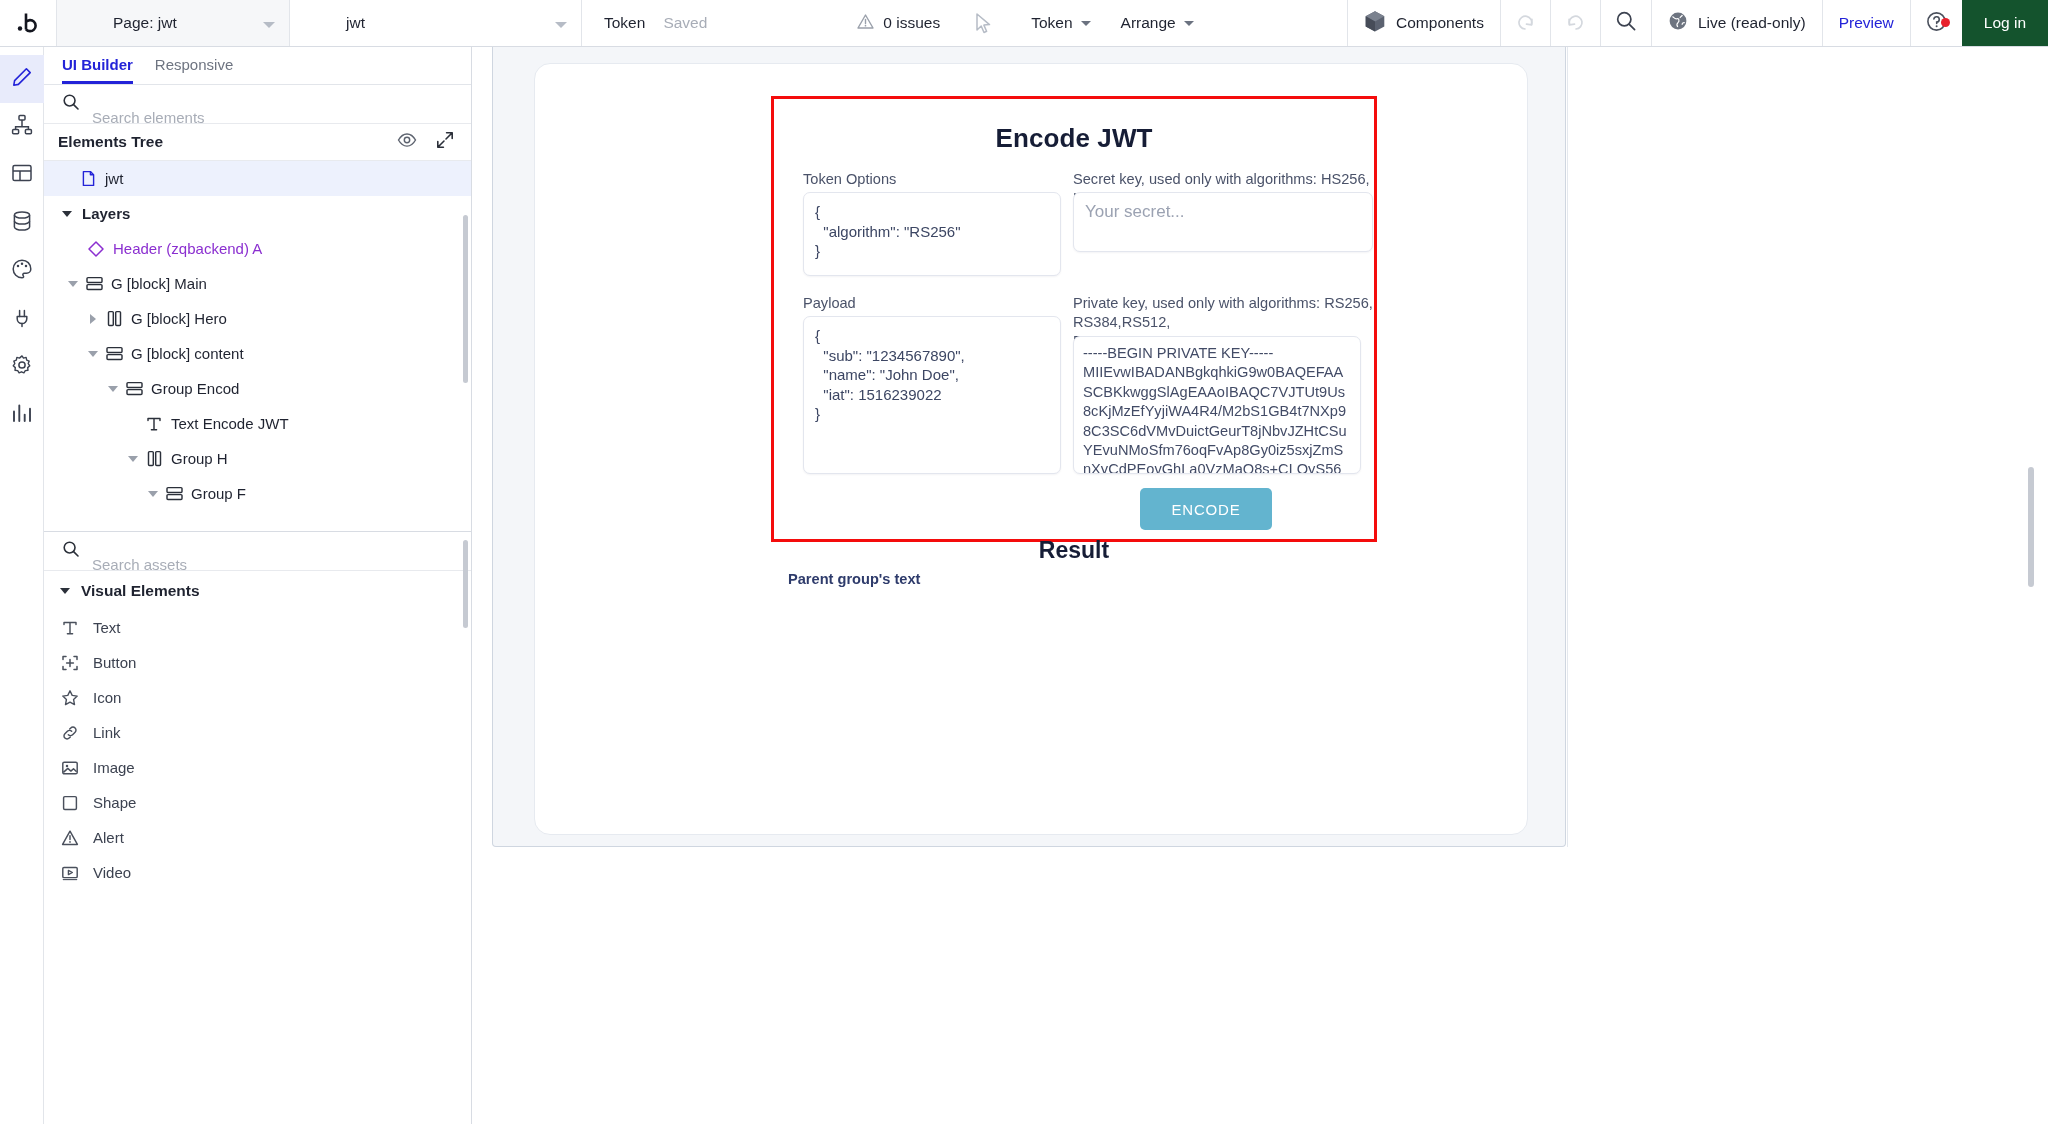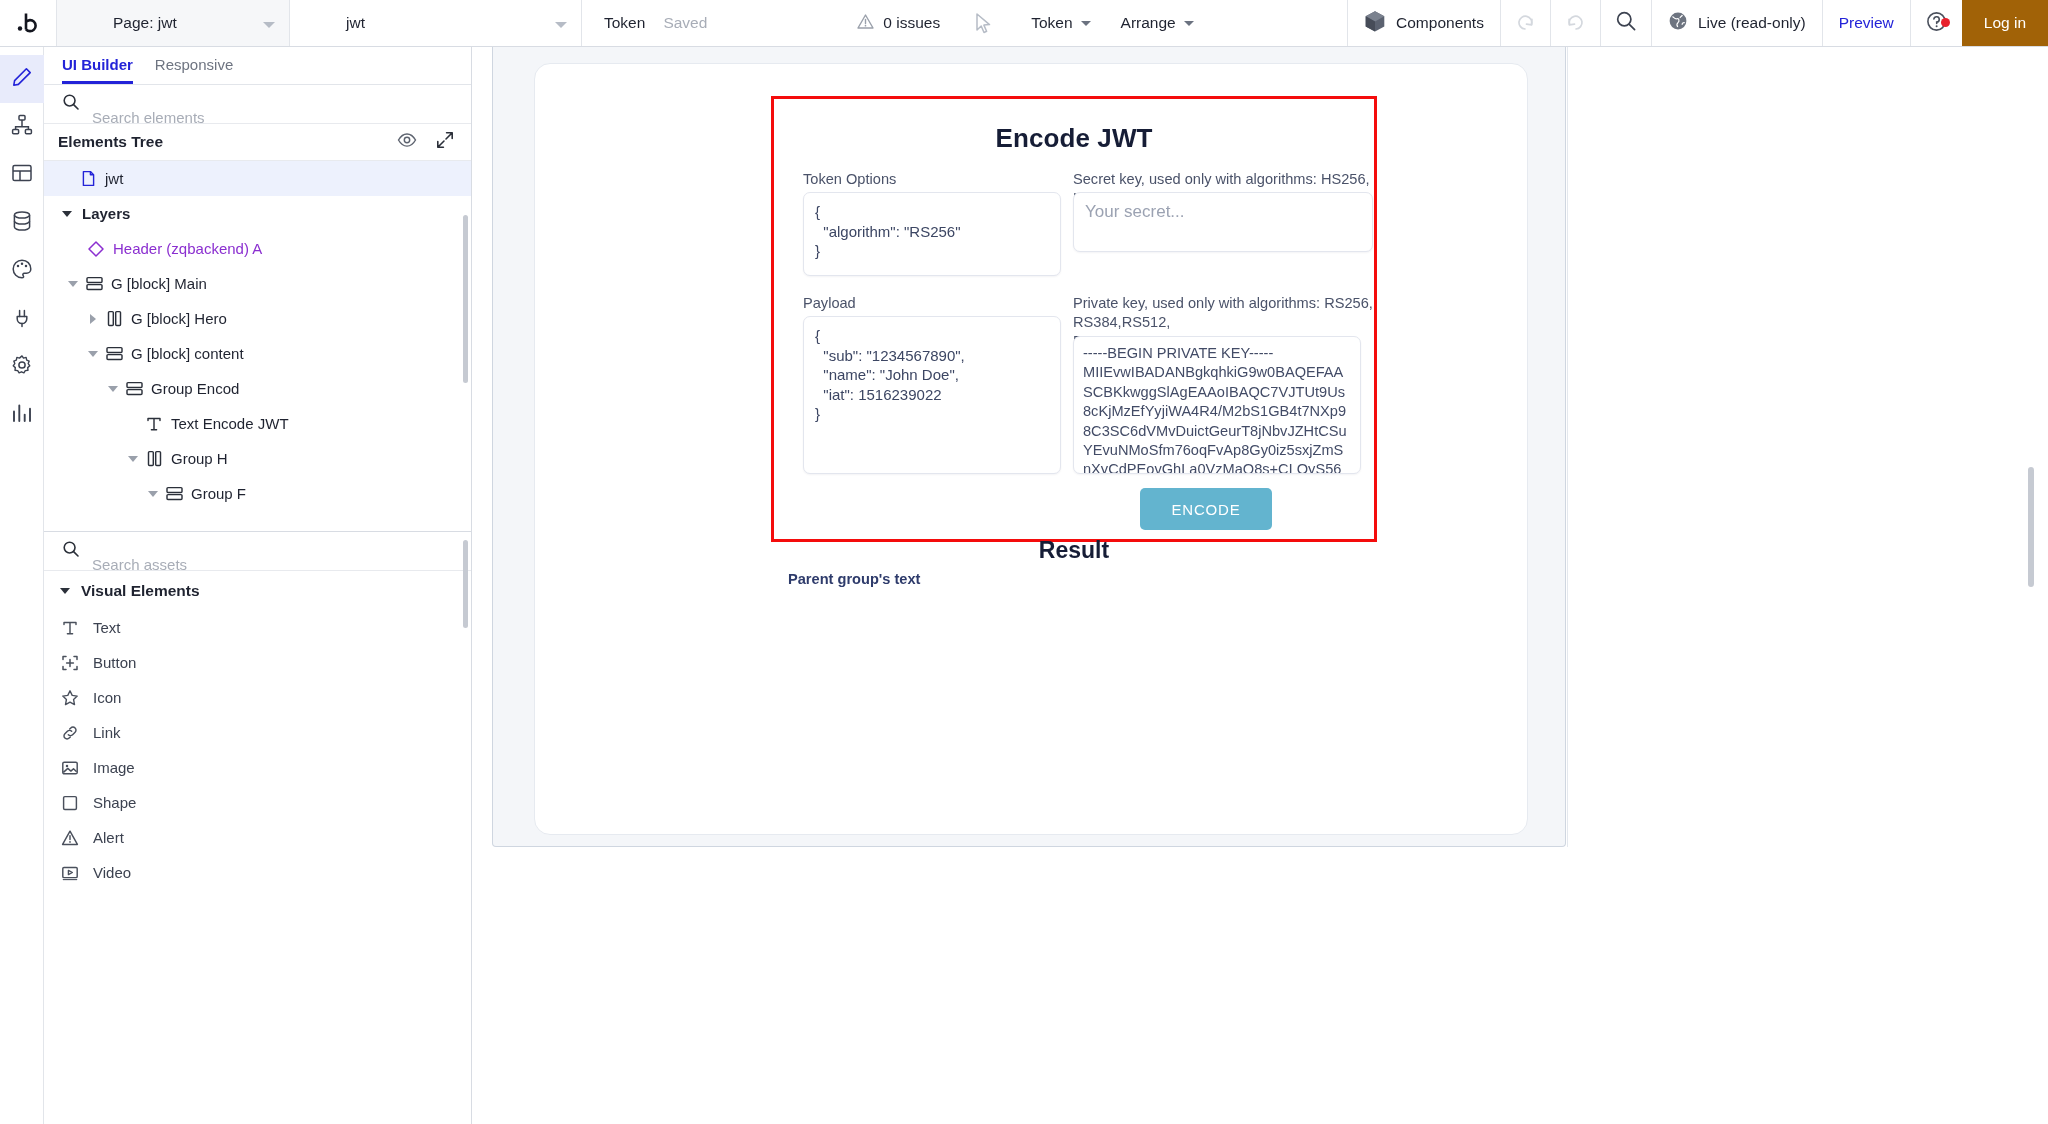--- a/index.html
+++ b/index.html
@@ -75,21 +75,21 @@
   .tb-cell {
     display: flex; align-items: center; gap: 10px;
     padding: 0 16px;
     border-left: 1px solid #e2e5ea;
     font-size: 15.5px; color: #1f2330;
     white-space: nowrap;
   }
   .tb-cell.icon-only { padding: 0 14px; }
   .tb-preview { color: #2323d8; }
   .tb-login {
-    background: #a16207; color: #ffffff;
+    background: #14532d; color: #ffffff;
     display: flex; align-items: center; padding: 0 22px;
     font-size: 15.5px;
   }
   .help-wrap { position: relative; display: flex; align-items: center; }
   .help-dot {
     position: absolute; top: 8px; right: -2px;
     width: 9px; height: 9px; border-radius: 50%;
     background: #e8212c;
   }
 

